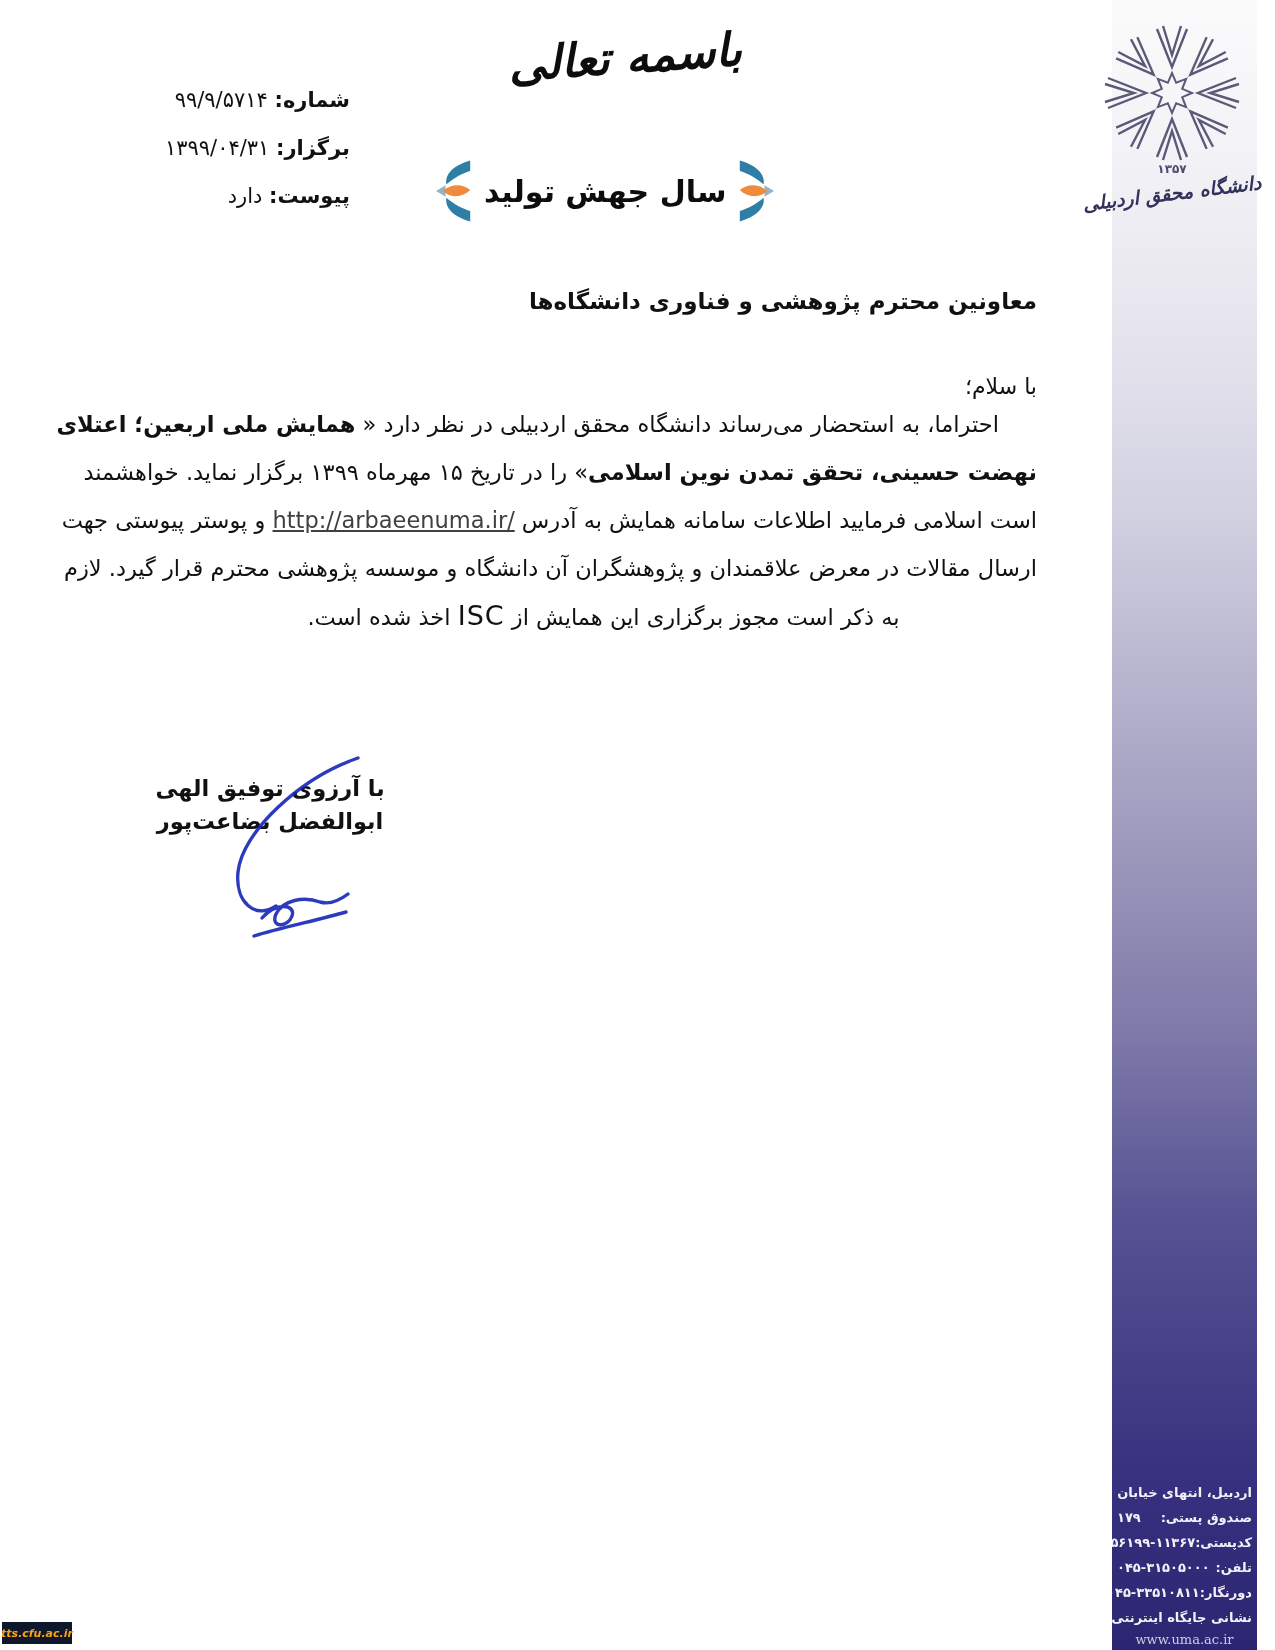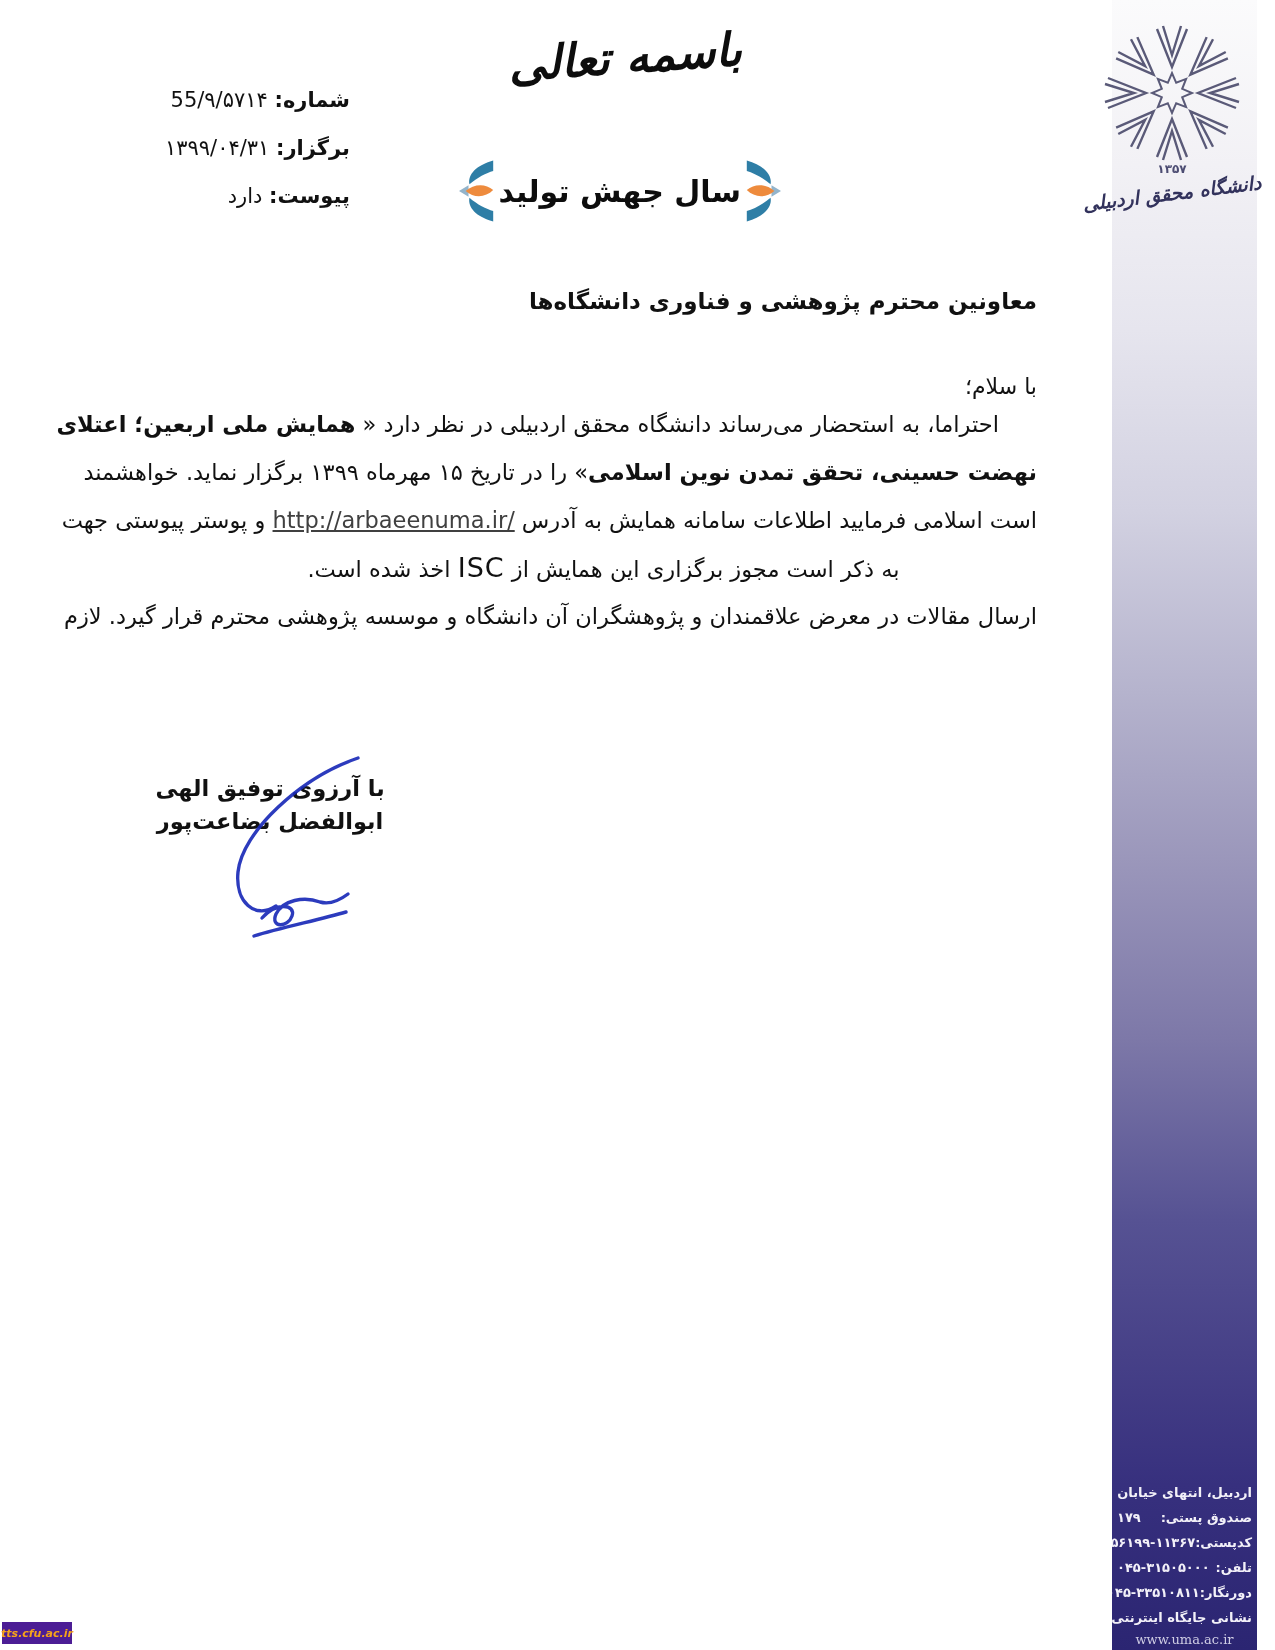--- a/index.html
+++ b/index.html
@@ -39,21 +39,21 @@
   .meta-row{height:48px;line-height:48px;font-size:21px;white-space:nowrap;}
   .meta-row .lbl{font-weight:bold;}
   .ltr{direction:ltr;unicode-bidi:isolate;}
   
   .bismillah{
     position:absolute;left:430px;top:30px;width:390px;text-align:center;
     font-family:"DejaVu Serif",serif;font-style:italic;font-weight:bold;font-size:46px;
     color:#0d0d0d;transform:rotate(-4deg);direction:rtl;
   }
   .slogan-wrap{position:absolute;left:436px;top:152px;width:345px;height:78px;
-    display:flex;align-items:center;justify-content:flex-end;gap:2px;}
+    display:flex;align-items:center;justify-content:flex-start;gap:10px;}
   .slogan-text{font-size:30px;font-weight:bold;direction:rtl;white-space:nowrap;color:#0d0d0d;}
   
   .recipient{
     position:absolute;right:238px;top:288px;direction:rtl;
     font-weight:bold;font-size:23px;white-space:nowrap;
   }
   .salutation{position:absolute;right:238px;top:374px;direction:rtl;font-size:22px;}
   .paragraph{position:absolute;left:140px;top:400px;width:897px;direction:rtl;font-size:22.5px;}
   .p-line{height:48px;line-height:48px;text-align:justify;text-align-last:justify;white-space:nowrap;}
   .p-line.indent{text-indent:38px;}
@@ -63,21 +63,21 @@
   }
   .seg-bold{font-weight:bold;}
   .seg-link{color:#404040;text-decoration:underline;direction:ltr;unicode-bidi:isolate;cursor:pointer;}
   .seg-latin{font-size:27px;letter-spacing:1px;}
   
   .sign-block{position:absolute;left:130px;top:772px;width:280px;text-align:center;
     direction:rtl;font-weight:bold;font-size:22.5px;line-height:33px;}
   .sign-svg{position:absolute;left:150px;top:740px;pointer-events:none;}
   
   .watermark{
-    position:absolute;left:2px;top:1622px;width:70px;height:22px;background:#4c1d95;
+    position:absolute;left:2px;top:1622px;width:70px;height:22px;background:#0f172a;
     color:#f5a21b;font-size:11px;font-style:italic;font-weight:bold;
     display:flex;align-items:center;justify-content:center;white-space:nowrap;
     font-family:"DejaVu Sans",sans-serif;
   }
 </style>
 </head>
 <body>
 
 <div class="page">
 
@@ -121,21 +121,21 @@
         <polygon stroke-width="2" points="20,0 10.2,4.2 14.1,14.1 4.2,10.2 0,20 -4.2,10.2 -14.1,14.1 -10.2,4.2 -20,0 -10.2,-4.2 -14.1,-14.1 -4.2,-10.2 0,-20 4.2,-10.2 14.1,-14.1 10.2,-4.2"></polygon>
       </g>
     </svg>
     <div class="logo-year">۱۳۵۷</div>
     <div class="logo-calligraphy">دانشگاه محقق اردبیلی</div>
   </div>
 
   <div class="meta">
     <div class="meta-row">
       <span class="lbl">شماره:</span>
-      <span class="ltr">55/۹/۵۷۱۴</span>
+      <span class="ltr">۹۹/۹/۵۷۱۴</span>
     </div>
     <div class="meta-row">
       <span class="lbl">برگزار:</span>
       <span class="ltr">۱۳۹۹/۰۴/۳۱</span>
     </div>
     <div class="meta-row">
       <span class="lbl">پیوست:</span>
       <span>دارد</span>
     </div>
   </div>
@@ -158,22 +158,22 @@
     </svg>
   </div>
 
   <div class="recipient">معاونین محترم پژوهشی و فناوری دانشگاه‌ها</div>
   <div class="salutation">با سلام؛</div>
 
   <div class="paragraph">
     <div class="p-line indent"><span>احتراما، به استحضار می‌رساند دانشگاه محقق اردبیلی در نظر دارد « </span><span class="seg-bold">همایش ملی اربعین؛ اعتلای</span></div>
     <div class="p-line"><span class="seg-bold">نهضت حسینی، تحقق تمدن نوین اسلامی</span><span>» را در تاریخ ۱۵ مهرماه ۱۳۹۹ برگزار نماید. خواهشمند</span></div>
     <div class="p-line"><span>است اسلامی فرمایید اطلاعات سامانه همایش به آدرس </span><a class="seg-link">http://arbaeenuma.ir/</a><span> و پوستر پیوستی جهت</span></div>
+    <div class="p-line"><span>ارسال مقالات در معرض علاقمندان و پژوهشگران آن دانشگاه و موسسه پژوهشی محترم قرار گیرد. لازم</span></div>
     <div class="p-line lastline"><span>به ذکر است مجوز برگزاری این همایش از </span><span class="seg-latin">ISC</span><span> اخذ شده است.</span></div>
-    <div class="p-line"><span>ارسال مقالات در معرض علاقمندان و پژوهشگران آن دانشگاه و موسسه پژوهشی محترم قرار گیرد. لازم</span></div>
   </div>
 
   <div class="sign-block">
     <div>با آرزوی توفیق الهی</div>
     <div>ابوالفضل بضاعت‌پور</div>
   </div>
   <svg class="sign-svg" width="280" height="210" viewBox="0 0 280 210">
     <g fill="none" stroke="#1b2bb8" stroke-width="3.4" stroke-linecap="round" opacity="0.92">
       <path d="M208,18 C150,38 92,92 88,132 C85,162 105,180 126,166"></path>
       <path d="M112,178 c 14,-16 34,-14 30,-2 c -4,12 -22,12 -16,-2 c 7,-14 28,-18 44,-12 c 10,3 20,-2 28,-8"></path>

